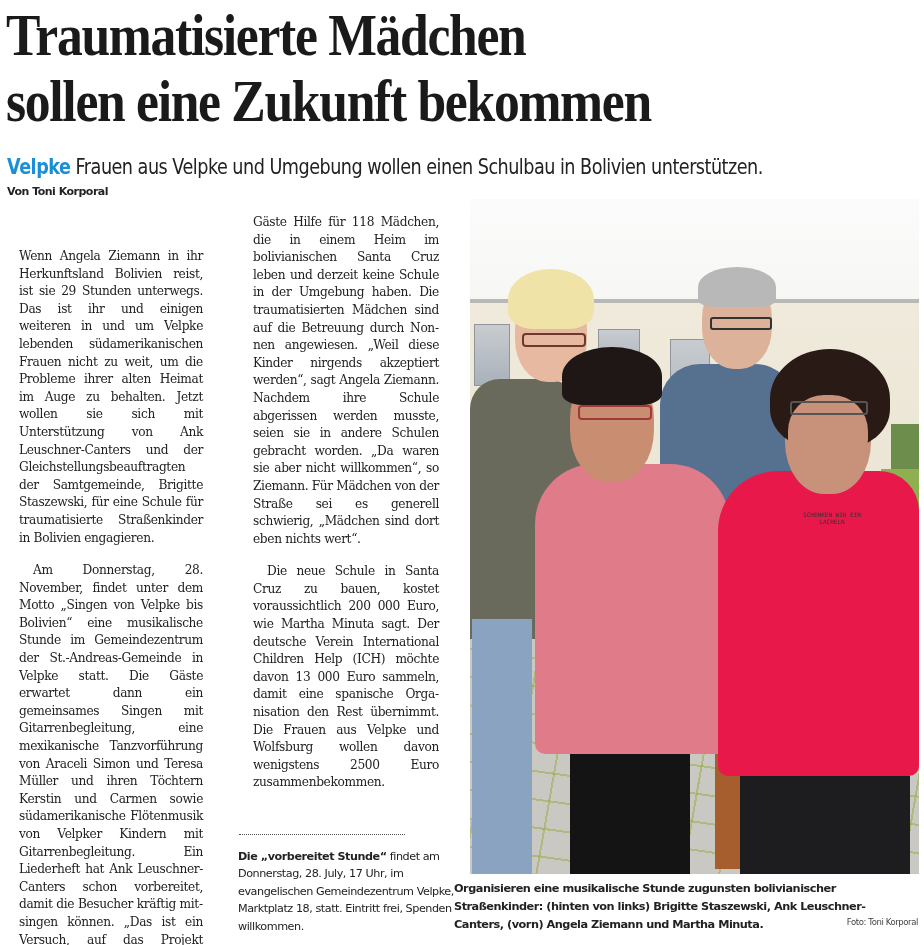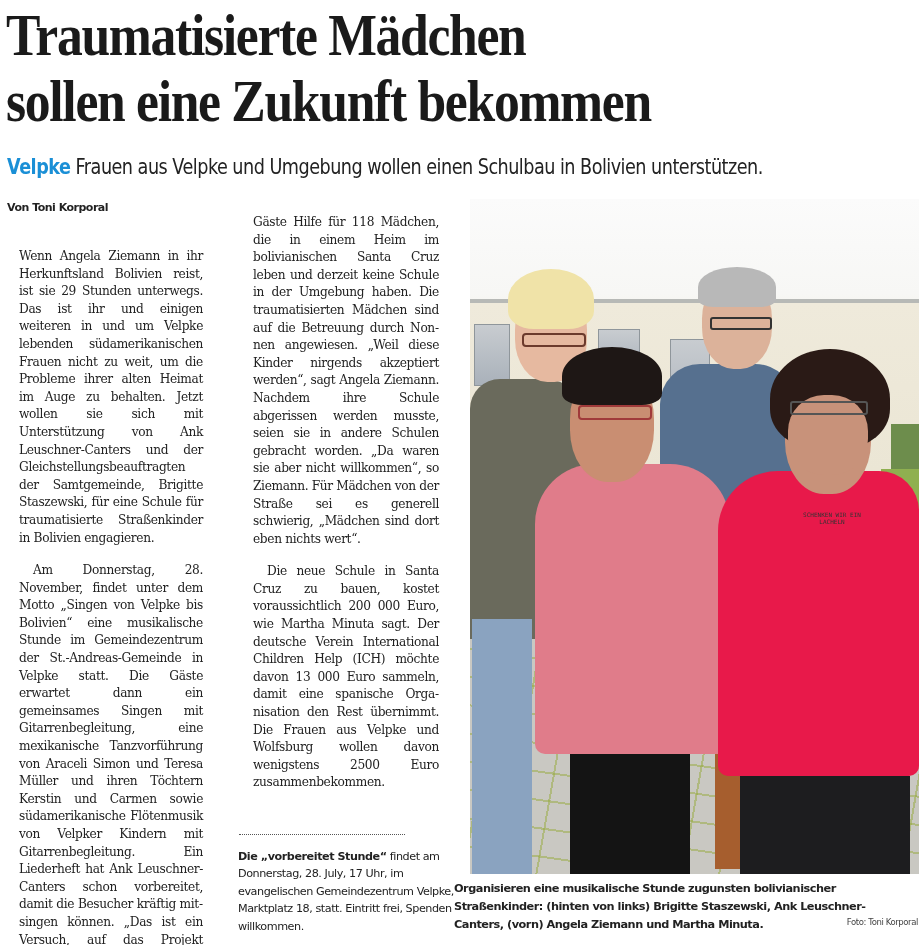--- a/index.html
+++ b/index.html
@@ -16,21 +16,21 @@
   .subhead {
     position: absolute; left: 7px; top: 152px; width: 915px;
     font-family: "DejaVu Sans", sans-serif; font-size: 20.5px; line-height: 30px;
     letter-spacing: -0.6px; white-space: nowrap;
     transform: scaleX(0.86); transform-origin: left top;
   }
   .subhead .kicker { color: #1a8fd6; font-weight: bold; }
   .subhead .deck { color: #222; }
 
   .byline {
-    position: absolute; left: 7px; top: 201px;
+    position: absolute; left: 7px; top: 185px;
     font-family: "DejaVu Sans", sans-serif; font-weight: bold; font-size: 11px;
     letter-spacing: -0.5px; color: #222;
   }
 
   .col {
     position: absolute;
     font-family: "DejaVu Serif", "Liberation Serif", serif;
     font-size: 12.2px; line-height: 17.6px; color: #222;
     text-align: justify; hyphens: manual;
     letter-spacing: -0.35px;

